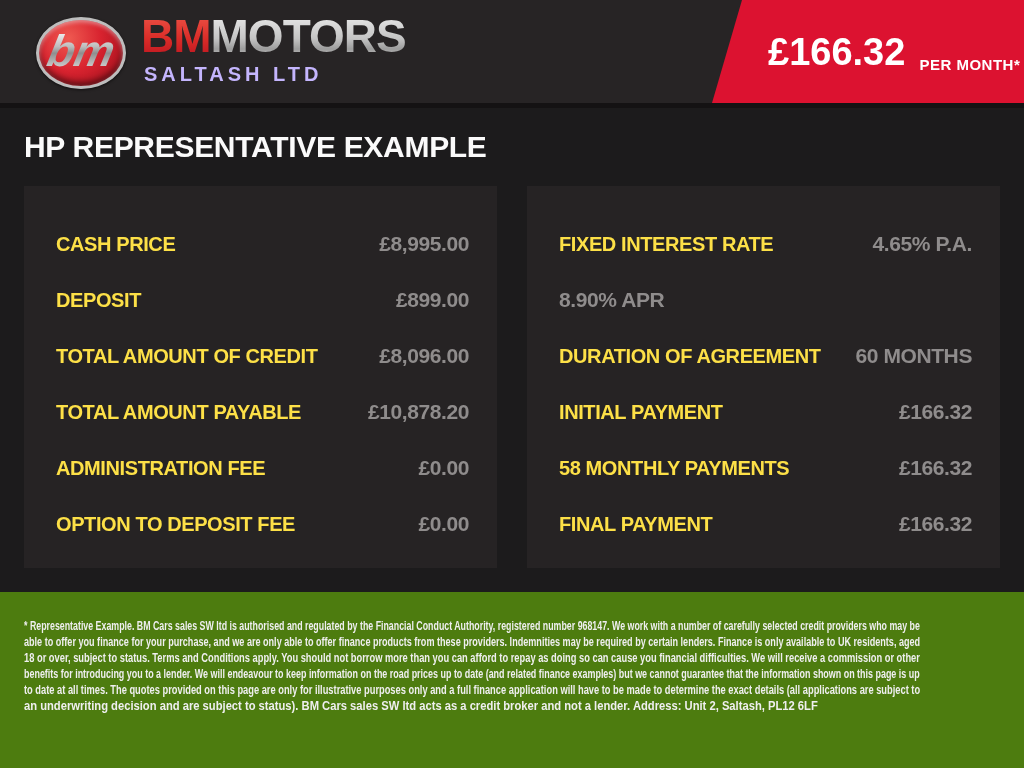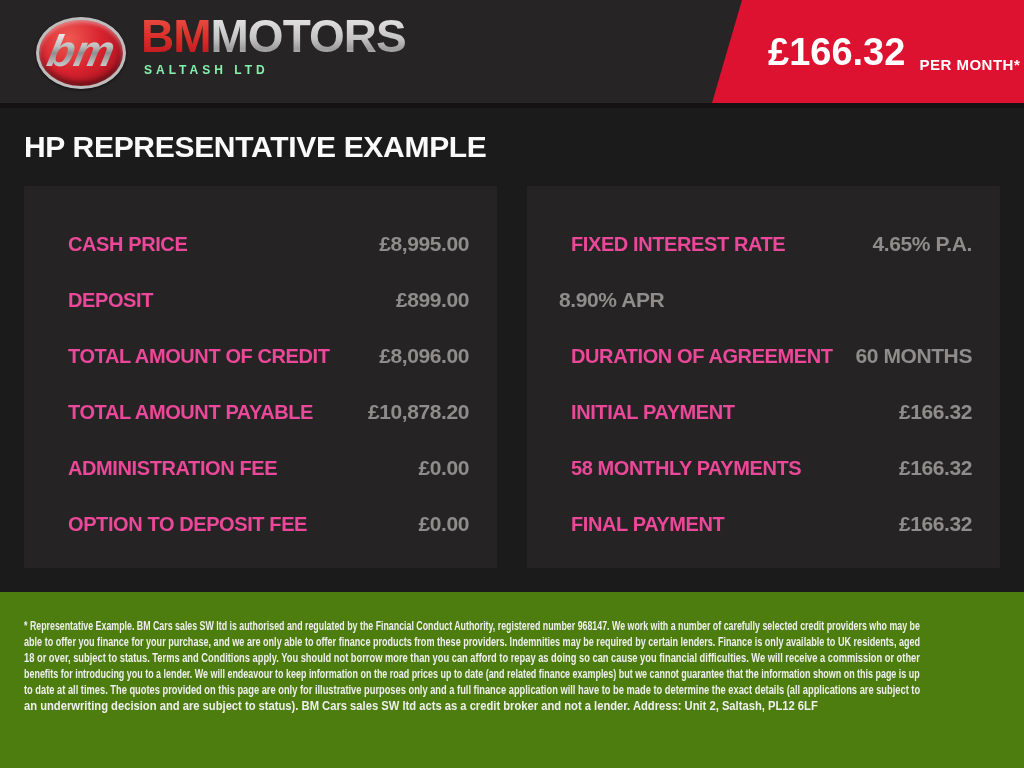--- a/index.html
+++ b/index.html
@@ -38,21 +38,21 @@
   .brand .bm{
     background:linear-gradient(180deg,#f0584a 0%,#da2c28 55%,#b8121f 100%);
     -webkit-background-clip:text;background-clip:text;color:transparent;
   }
   .brand .motors{
     background:linear-gradient(180deg,#efefef 0%,#c4c4c4 55%,#9c9c9c 75%,#d9d9d9 100%);
     -webkit-background-clip:text;background-clip:text;color:transparent;
   }
   .brand-sub{
     position:absolute;left:144px;top:63px;
-    font-size:12px;font-weight:bold;color:#86efac;letter-spacing:4px;
+    font-size:20px;font-weight:bold;color:#c4b5fd;letter-spacing:4px;
     white-space:nowrap;
   }
   
   .price-banner{
     position:absolute;top:0;right:0;width:312px;height:103px;
     background:var(--accent,#dc1230);
     clip-path:polygon(30px 0, 100% 0, 100% 100%, 0 100%);
     display:flex;align-items:center;justify-content:flex-start;
     padding-left:56px;box-sizing:border-box;
   }
@@ -76,23 +76,22 @@
     display:flex;gap:30px;
   }
   .panel{
     flex:1;background:#262324;box-sizing:border-box;
     padding:30px 28px 16px 32px;height:382px;
   }
   .row{
     height:56px;display:flex;align-items:center;justify-content:space-between;
   }
   .lbl{
-    color:#ec4899;font-size:20px;font-weight:bold;letter-spacing:-.4px;
+    color:#fde047;font-size:20px;font-weight:bold;letter-spacing:-.4px;
     white-space:nowrap;
-    margin-left:12px;
   }
   .val{
     color:#8f8c8c;font-size:21px;font-weight:bold;letter-spacing:-.4px;
     white-space:nowrap;
   }
   
   .footer{
     position:absolute;left:0;right:0;top:592px;bottom:0;
     background:#4d7c0f;padding:26px 0 0 24px;box-sizing:border-box;
   }

